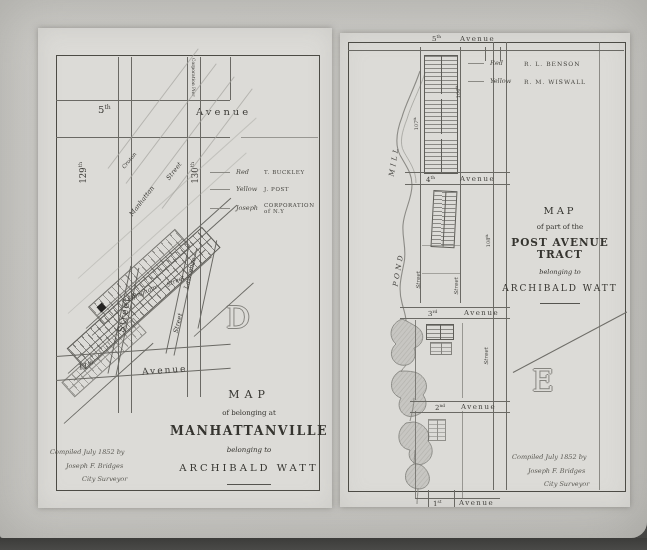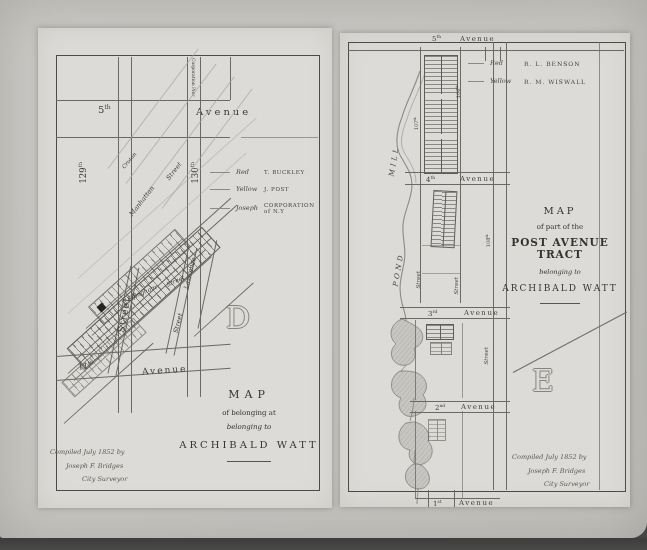--- a/index.html
+++ b/index.html
@@ -138,20 +138,21 @@
         <span class="lname">CORPORATION of N.Y</span>
       </div>
     </div>
 
     <span class="plate" style="left:188px;top:272px;">D</span>
     <div class="hl ink" style="left:156px;top:308px;width:80px;background:#6f6e69;transform:rotate(-42deg);"></div>
 
     <div class="title" style="left:128px;top:360px;width:166px;">
       <div class="t1">MAP</div>
       <div class="t2">of belonging at</div>
+      <div class="t3">MANHATTANVILLE</div>
       <div class="t4">belonging to</div>
       <div class="t5">ARCHIBALD WATT</div>
       <div class="trule"></div>
     </div>
 
     <div class="comp" style="left:12px;top:418px;">
       <div>Compiled July 1852 by</div>
       <div>Joseph F. Bridges</div>
       <div>City Surveyor</div>
     </div>

